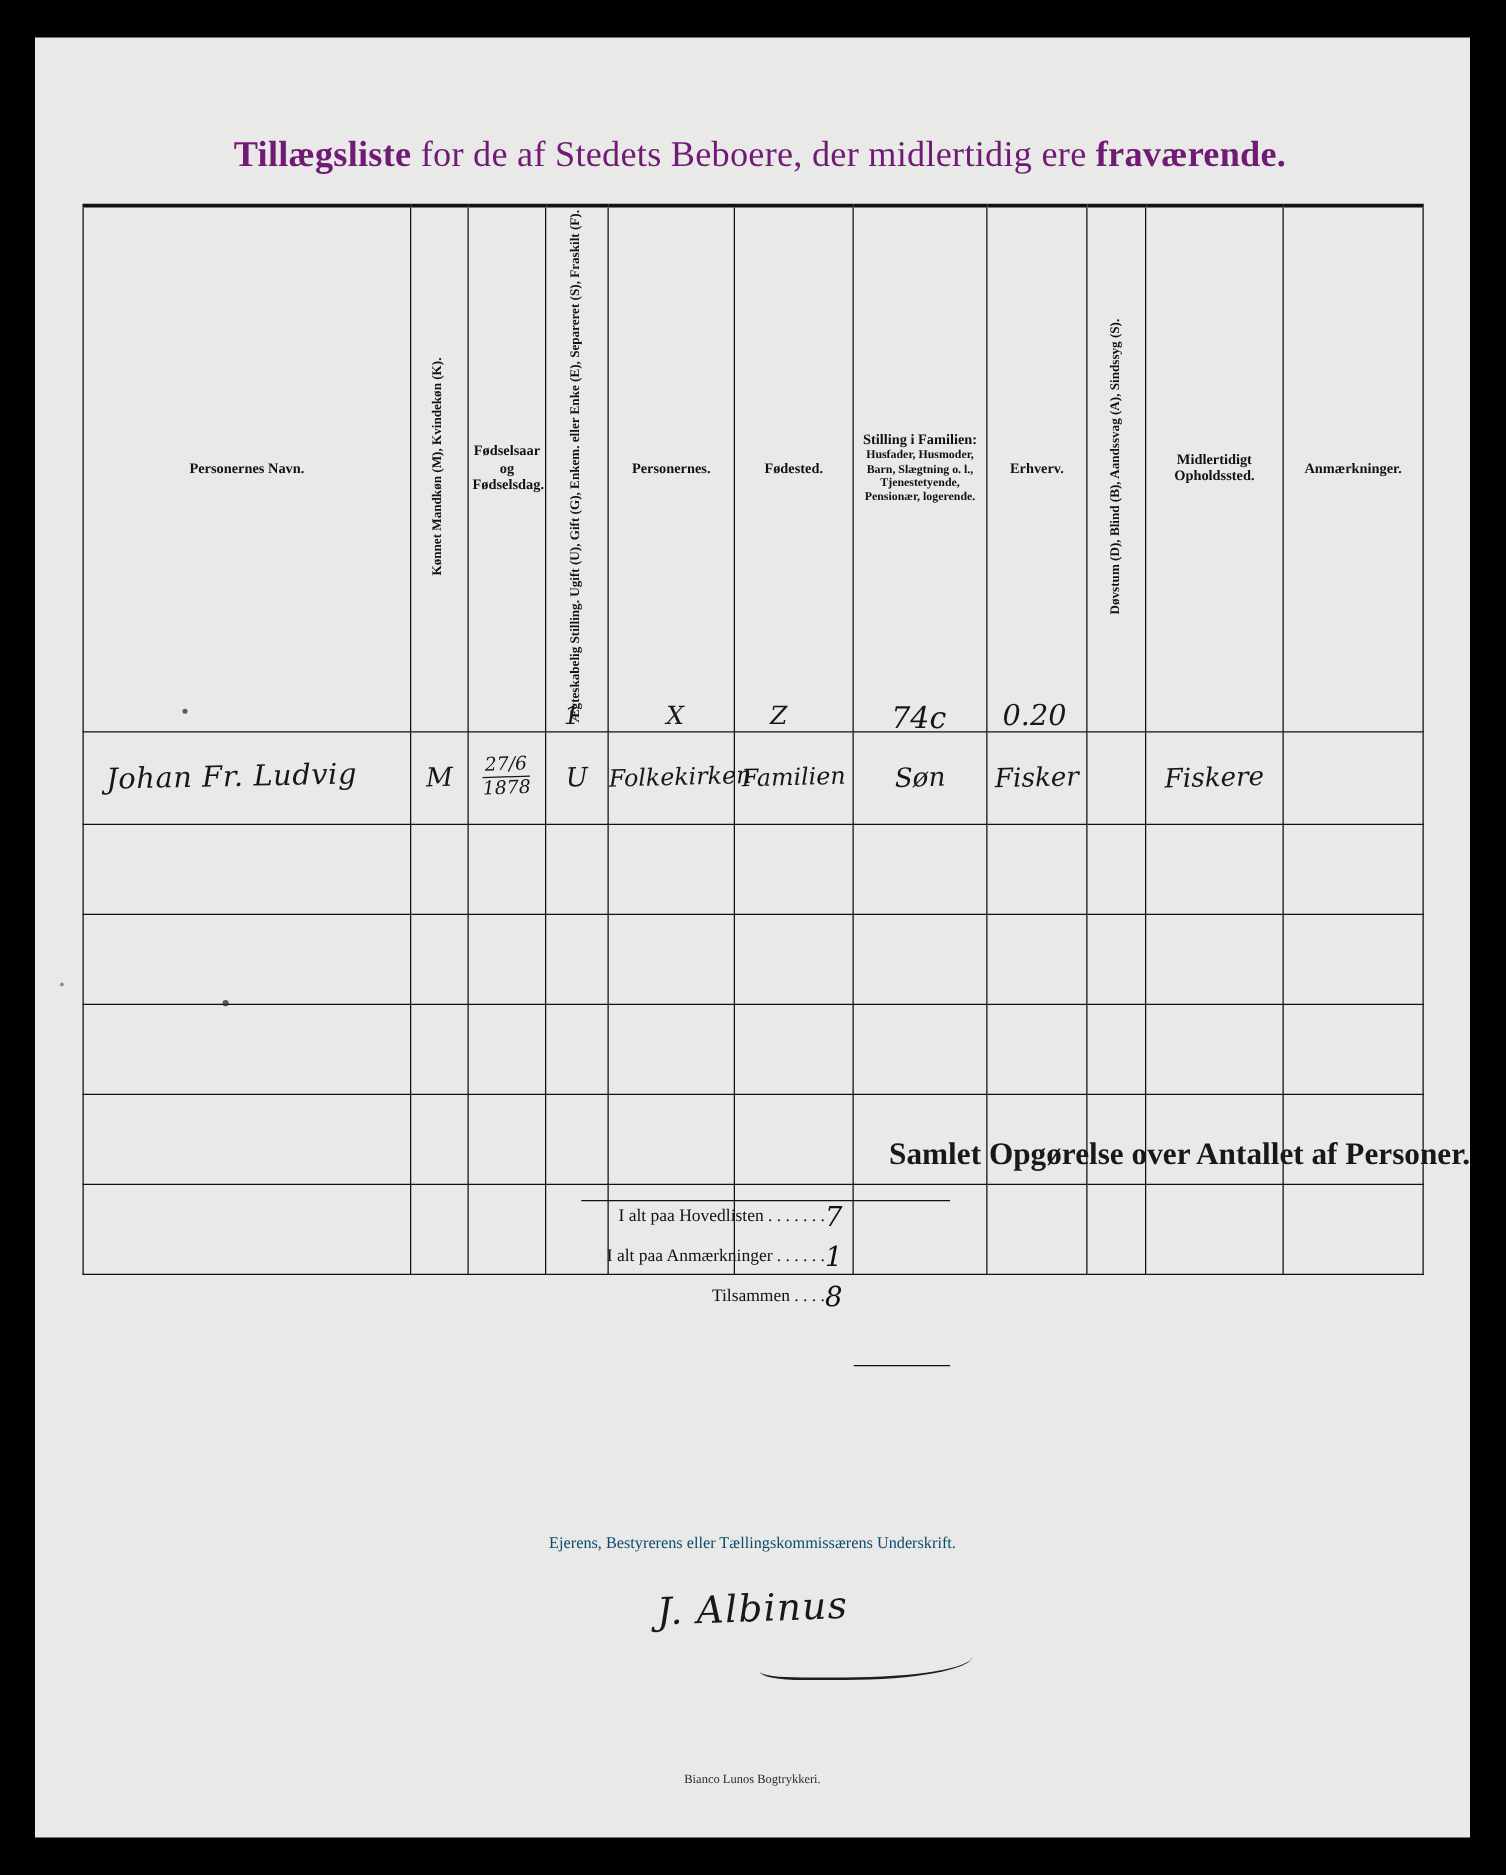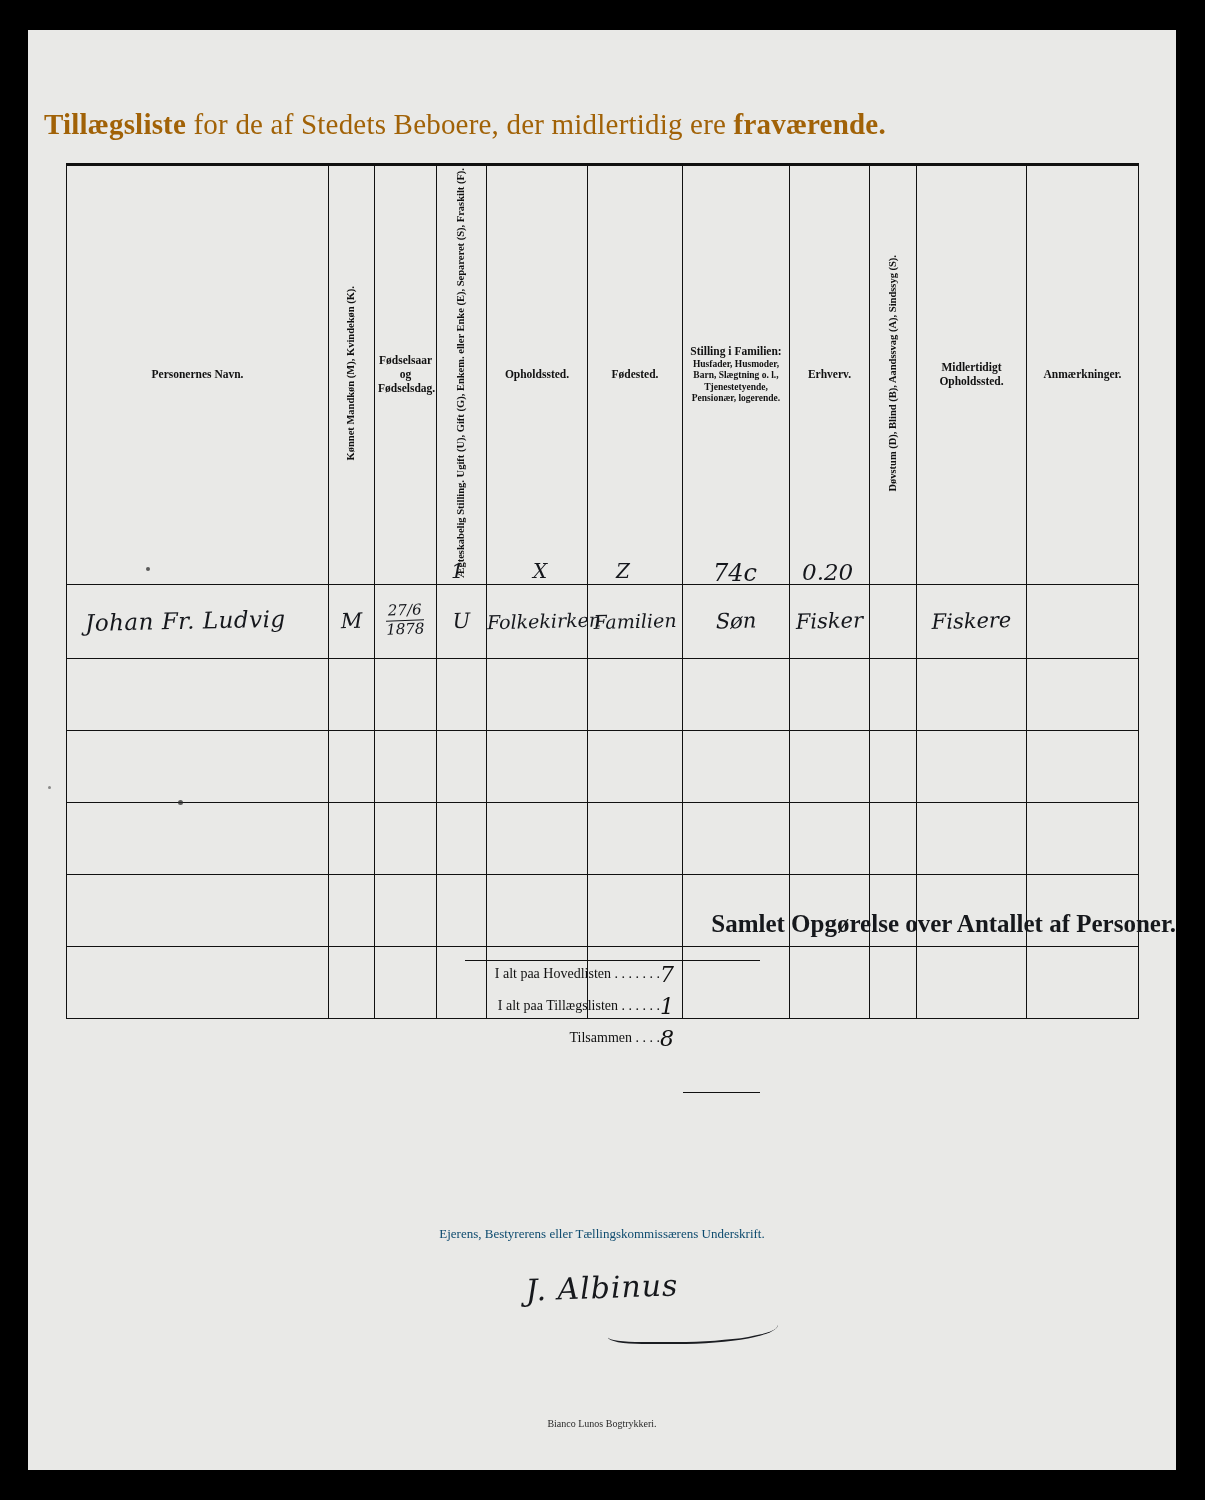--- a/index.html
+++ b/index.html
@@ -19,26 +19,27 @@
     left: 28px;
     top: 30px;
     width: 1148px;
     height: 1440px;
     background: #e9e9e7;
     box-sizing: border-box;
   }
   
   .doc-title {
     position: absolute;
-    left: 16px;
+    left: 6px;
     top: 78px;
     width: 100%;
+    text-align: center;
     font-size: 29px;
     font-weight: bold;
-    color: #a16207;
+    color: #701a75;
     letter-spacing: 0.2px;
     white-space: nowrap;
   }
   .doc-title .thin {
     font-weight: normal;
   }
   
   .main-table {
     position: absolute;
     left: 38px;
@@ -264,21 +265,21 @@
         <th class="tall-border">Personernes Navn.</th>
         <th class="tall-border">
           <span class="vert">Kønnet Mandkøn (M), Kvindekøn (K).</span>
         </th>
         <th class="tall-border">
           <span>Fødselsaar og Fødselsdag.</span>
         </th>
         <th class="tall-border">
           <span class="vert">Ægteskabelig Stilling. Ugift (U), Gift (G), Enkem. eller Enke (E), Separeret (S), Fraskilt (F).</span>
         </th>
-        <th class="tall-border">Opholdssted.</th>
+        <th class="tall-border">Personernes.</th>
         <th class="tall-border">Fødested.</th>
         <th class="tall-border">
           <span>Stilling i Familien:</span>
           <div class="hdr-small">Husfader, Husmoder, Barn, Slægtning o. l., Tjenestetyende, Pensionær, logerende.</div>
         </th>
         <th class="tall-border">Erhverv.</th>
         <th class="tall-border">
           <span class="vert">Døvstum (D), Blind (B), Aandssvag (A), Sindssyg (S).</span>
         </th>
         <th class="tall-border">Midlertidigt Opholdssted.</th>
@@ -400,21 +401,21 @@
   <div class="summary-title">Samlet Opgørelse over Antallet af Personer.</div>
 
   <div class="sum-rule-top"></div>
   <table class="sum-table">
     <tbody>
     <tr>
       <td class="sum-label">I alt paa Hovedlisten . . . . . . .</td>
       <td class="sum-val">7</td>
     </tr>
     <tr>
-      <td class="sum-label">I alt paa Tillægslisten . . . . . .</td>
+      <td class="sum-label">I alt paa Anmærkninger . . . . . .</td>
       <td class="sum-val">1</td>
     </tr>
     <tr>
       <td class="sum-label">Tilsammen . . . .</td>
       <td class="sum-val">8</td>
     </tr>
   </tbody>
     </table>
   <div class="sum-rule-mid"></div>
 

